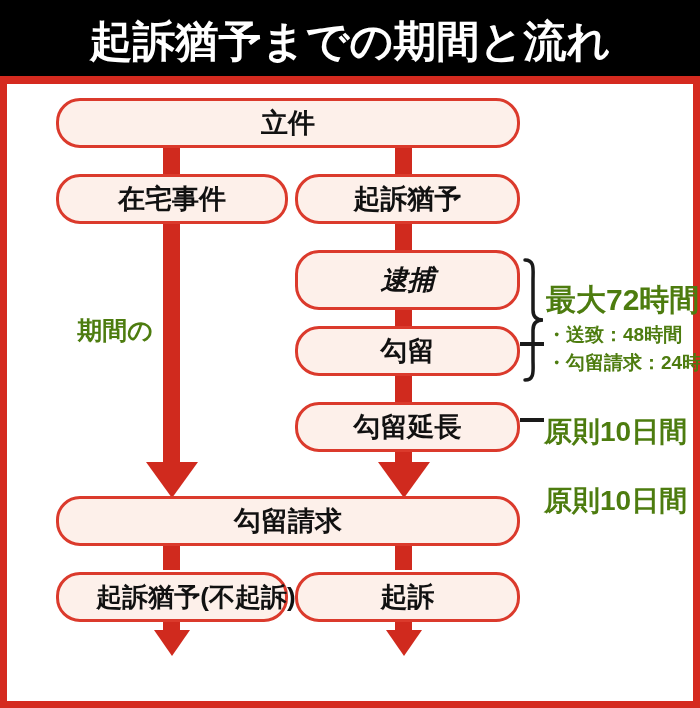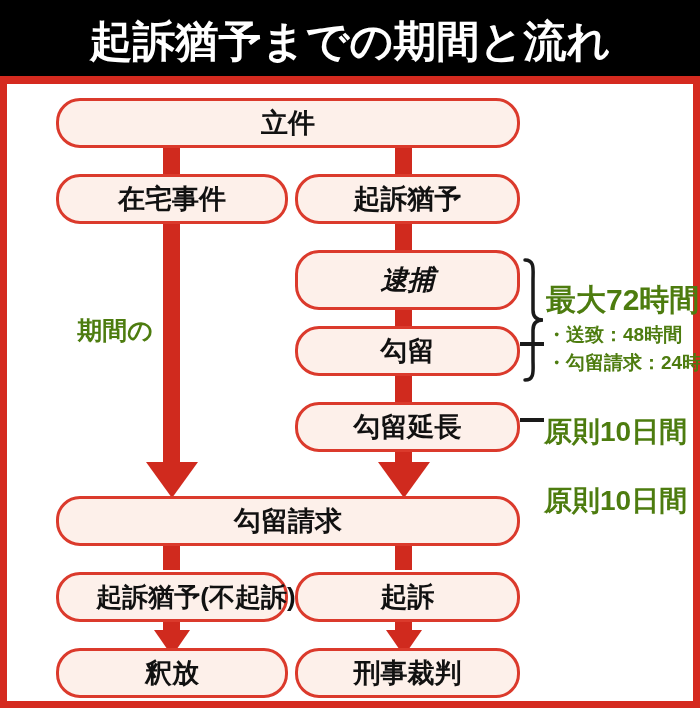--- a/index.html
+++ b/index.html
@@ -219,27 +219,21 @@
     </div>
 
     <div class="node tight" style="left:49px; top:488px; width:232px; height:50px;">
       <span>起訴猶予(不起訴)</span>
     </div>
 
     <div class="node" style="left:288px; top:488px; width:225px; height:50px;">
       <span>起訴</span>
     </div>
 
-    <div class="node" style="left:49px; top:564px; width:232px; height:50px;">
-      <span>釈放</span>
-    </div>
-
-    <div class="node" style="left:288px; top:564px; width:225px; height:50px;">
-      <span>刑事裁判</span>
-    </div>
+
 
     <div class="anno-red" id="anno-no-limit">
       <div>期間の</div>
     </div>
 
     <svg id="brace" viewBox="0 0 30 124">
       <path d="M6 2 C16 2 14 12 14 22 L14 52 C14 60 19 62 24 62 C19 62 14 64 14 72 L14 102 C14 112 16 122 6 122" fill="none" stroke="#1a1a1a" stroke-width="3.5" stroke-linecap="round"></path>
     </svg>
 
     <div class="anno-red" id="anno-72h-head">最大72時間</div>

